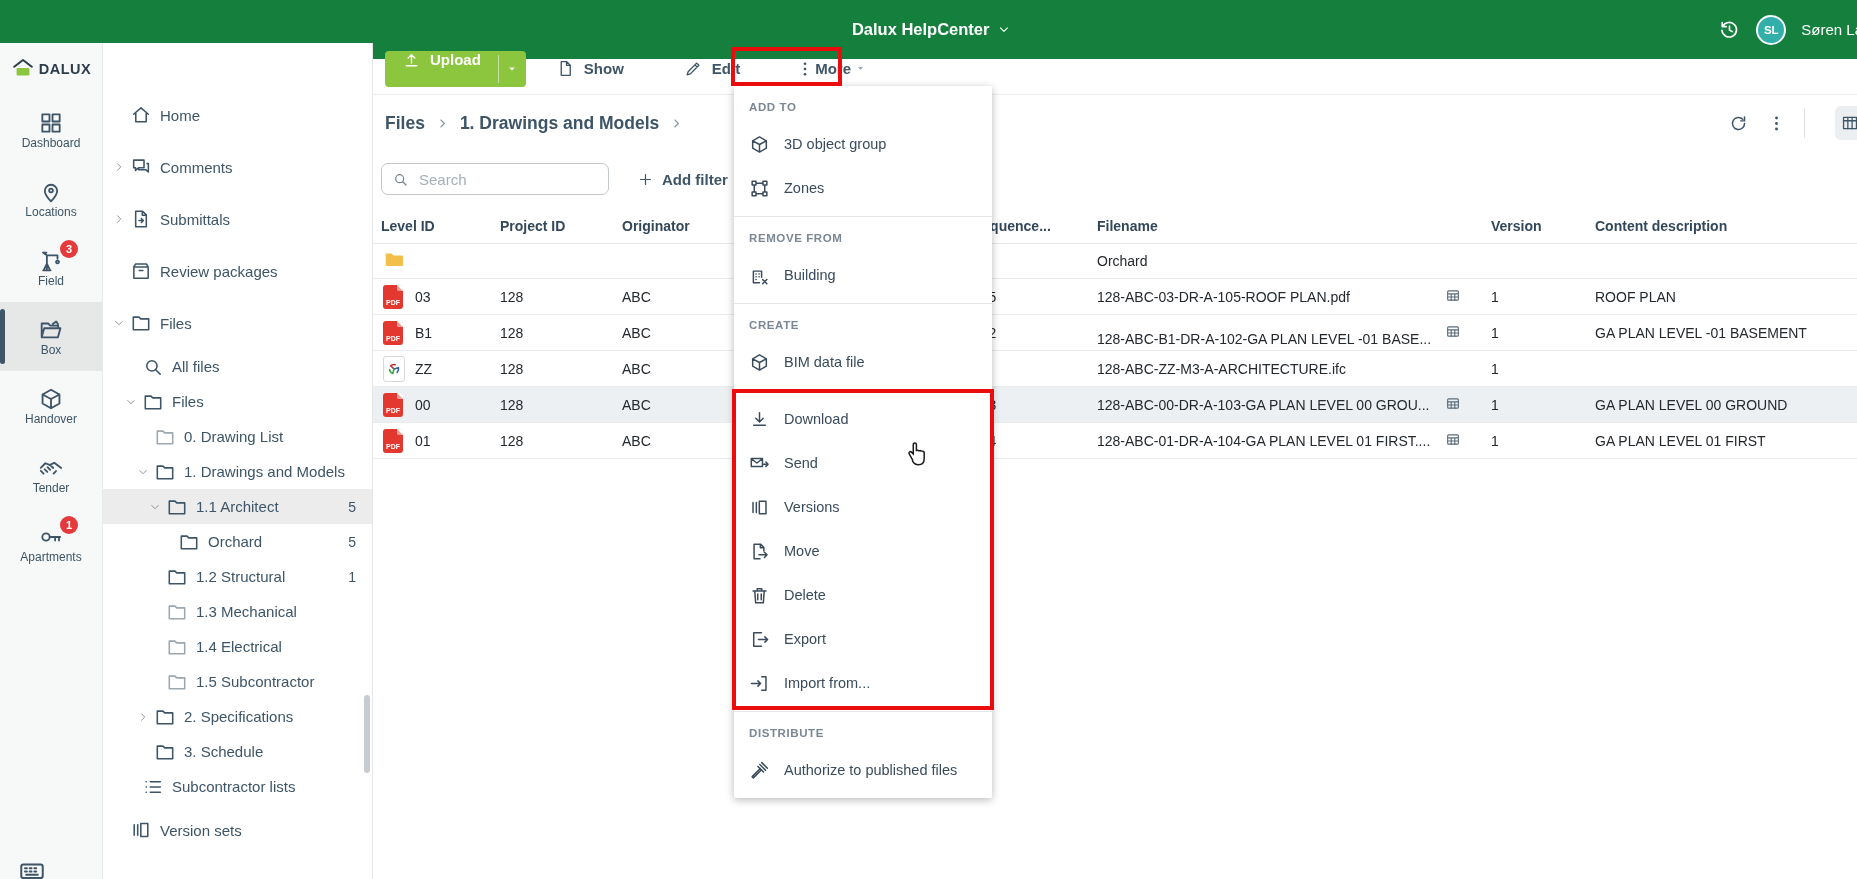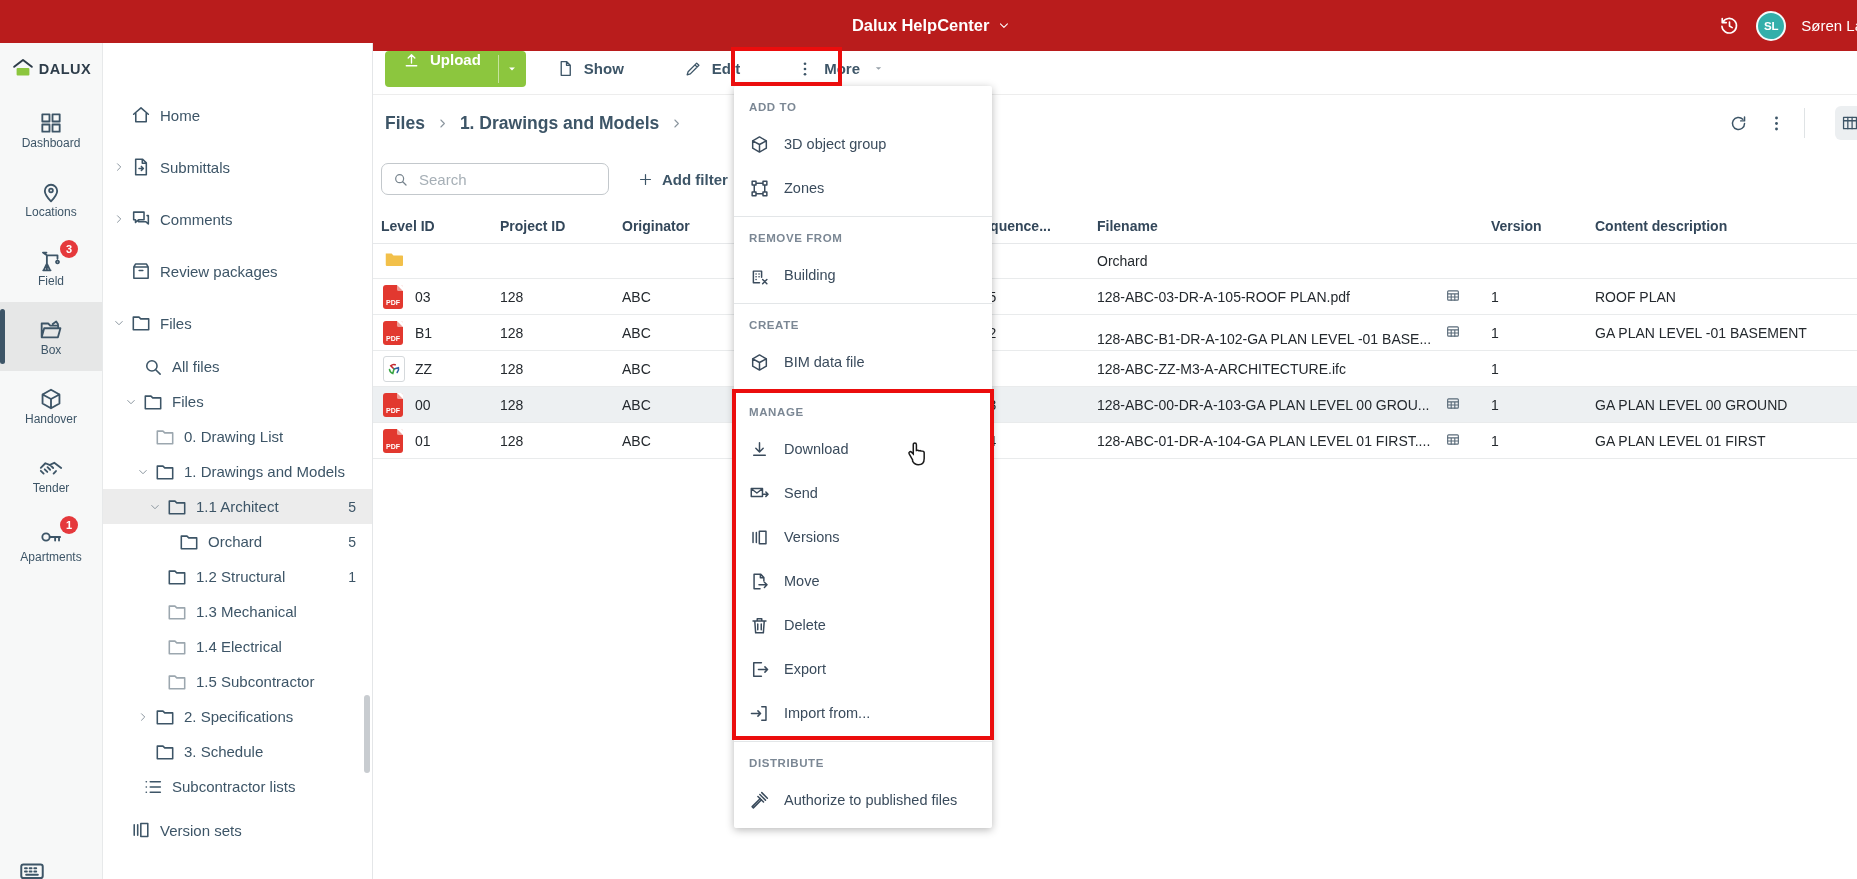--- a/index.html
+++ b/index.html
@@ -1,19 +1,19 @@
 <!DOCTYPE html>
 <html><head>
 <meta charset="utf-8">
 <style>
   html,body{margin:0;padding:0}
   body{width:1857px;height:879px;position:relative;overflow:hidden;background:#fff;
        font-family:"Liberation Sans",sans-serif;color:#3D5567}
   
-  .topbar{position:absolute;left:0;top:0;width:100%;height:51px;background:#b91c1c}
+  .topbar{position:absolute;left:0;top:0;width:100%;height:59px;background:#15803d}
   .title{position:absolute;left:50%;top:0;height:100%;transform:translateX(-48%);
          display:flex;align-items:center;gap:7px;color:#fff;font-size:16.5px;font-weight:700}
   .top-right{position:absolute;right:-6px;top:0;height:100%;display:flex;align-items:center;gap:15px;color:#fff}
   .avatar{width:30px;height:30px;border-radius:50%;background:#33AFAA;border:2px solid rgba(255,255,255,.95);
           display:flex;align-items:center;justify-content:center;font-size:11.5px;font-weight:700;color:#fff;box-sizing:border-box}
   .username{font-size:15px;white-space:nowrap}
   .iconbtn{background:none;border:none;padding:0;color:inherit;cursor:pointer;display:flex;align-items:center}
   
   .rail{position:absolute;left:0;top:43px;width:103px;bottom:0;background:#f7f8f8;border-right:1px solid #e7e9ea;box-sizing:border-box}
   .logo{height:52px;display:flex;align-items:center;justify-content:center;gap:4px}
@@ -41,21 +41,21 @@
   
   .content{position:absolute;left:373px;top:43px;right:0;bottom:0}
   .toolbar{position:absolute;top:0;left:0;right:0;height:52px;border-bottom:1px solid #ededed;display:flex;align-items:center;padding-left:12px;box-sizing:border-box}
   .upl{background:#8CC63E;border-radius:4px;color:#fff;display:flex;align-items:stretch;height:36px;cursor:pointer}
   .upl .main{display:flex;gap:9px;padding:0 17px;align-items:flex-start;font-weight:700;font-size:15px}
   .upl .split{width:1px;background:rgba(255,255,255,.5);margin:4px 0}
   .upl .caretpart{width:27px;display:flex;align-items:center;justify-content:center;cursor:pointer}
   .tbtn{display:flex;align-items:center;gap:9px;font-size:15px;font-weight:700;color:#3D5567;background:none;border:none;cursor:pointer;font-family:inherit}
   #btn-show{margin-left:24px}
   #btn-edit{margin-left:48px}
-  #btn-more{margin-left:44px;gap:10px}
+  #btn-more{margin-left:44px;gap:1px}
   .morecaret{color:#97A1A9;margin-left:2px}
   
   .crumbrow{position:absolute;top:52px;left:0;right:0;height:56px;display:flex;align-items:center;padding-left:12px;box-sizing:border-box}
   .crumb{display:flex;align-items:center;gap:10px;font-size:17.5px;font-weight:700;color:#3D5567}
   .crumb .chevsep{color:#8A959E;display:flex}
   .crumb-actions{position:absolute;right:52px;top:0;height:56px;display:flex;align-items:center;gap:18px;color:#3D5567}
   .vdiv{width:1px;height:30px;background:#dfe3e5}
   .colbtn{position:absolute;right:-8px;top:11px;width:30px;height:34px;background:#ECEFF1;border-radius:6px 0 0 6px;
           display:flex;align-items:center;justify-content:center;color:#3D5567;border:none;cursor:pointer}
   
@@ -208,37 +208,37 @@
         <span class="lbl">Home</span>
       </div>
       <div class="trow lvl0" style="padding-left: 9px;">
         <span class="chev">
           <svg viewBox="0 0 24 24" width="14" height="14" fill="none" stroke="currentColor" stroke-width="1.7" stroke-linecap="round" stroke-linejoin="round">
             <path d="m9.4 6.4 5.6 5.6-5.6 5.6"></path>
           </svg>
         </span>
         <span class="icw">
           <svg viewBox="0 0 24 24" width="22" height="22" fill="none" stroke="currentColor" stroke-width="1.7" stroke-linecap="round" stroke-linejoin="round">
-            <path d="M6.2 3.5h7.6l4 4v13H6.2zM13.4 3.8V8h4.2M9.8 13.6h4.8M12.4 11.4l2.2 2.2-2.2 2.2"></path>
-          </svg>
-        </span>
-        <span class="lbl">Submittals</span>
+            <path d="M4 4.5h11.3v8.3H9.3l-3.3 2.9v-2.9H4zM18.6 8.3h1.4v9.2l-2.9-2.6H9.3v-1.7"></path>
+          </svg>
+        </span>
+        <span class="lbl">Comments</span>
       </div>
       <div class="trow lvl0" style="padding-left: 9px;">
         <span class="chev">
           <svg viewBox="0 0 24 24" width="14" height="14" fill="none" stroke="currentColor" stroke-width="1.7" stroke-linecap="round" stroke-linejoin="round">
             <path d="m9.4 6.4 5.6 5.6-5.6 5.6"></path>
           </svg>
         </span>
         <span class="icw">
           <svg viewBox="0 0 24 24" width="22" height="22" fill="none" stroke="currentColor" stroke-width="1.7" stroke-linecap="round" stroke-linejoin="round">
-            <path d="M4 4.5h11.3v8.3H9.3l-3.3 2.9v-2.9H4zM18.6 8.3h1.4v9.2l-2.9-2.6H9.3v-1.7"></path>
-          </svg>
-        </span>
-        <span class="lbl">Comments</span>
+            <path d="M6.2 3.5h7.6l4 4v13H6.2zM13.4 3.8V8h4.2M9.8 13.6h4.8M12.4 11.4l2.2 2.2-2.2 2.2"></path>
+          </svg>
+        </span>
+        <span class="lbl">Submittals</span>
       </div>
       <div class="trow lvl0" style="padding-left: 27px;">
         <span class="icw">
           <svg viewBox="0 0 24 24" width="22" height="22" fill="none" stroke="currentColor" stroke-width="1.7" stroke-linecap="round" stroke-linejoin="round">
             <path d="M4.2 7.6h15.6V20H4.2zM4.2 7.6 6 4.4h12l1.8 3.2M10 11.4h4"></path>
           </svg>
         </span>
         <span class="lbl">Review packages</span>
       </div>
       <div class="trow lvl0" style="padding-left: 9px;">
@@ -651,21 +651,20 @@
       <div class="mitem">
         <span class="icw">
           <svg viewBox="0 0 24 24" width="21" height="21" fill="none" stroke="currentColor" stroke-width="1.7" stroke-linecap="round" stroke-linejoin="round">
             <path d="m12 3.4 7.8 4.4v8.4L12 20.6l-7.8-4.4V7.8zM12 12l7.8-4.2M12 12 4.2 7.8M12 12v8.6"></path>
           </svg>
         </span>
         <span>BIM data file</span>
       </div>
     </div>
     <div class="msec hl">
-      <div class="mlabel">MANAGE</div>
       <div class="mitem">
         <span class="icw">
           <svg viewBox="0 0 24 24" width="21" height="21" fill="none" stroke="currentColor" stroke-width="1.7" stroke-linecap="round" stroke-linejoin="round">
             <path d="M12 4.4v10.2M7.8 10.6l4.2 4.2 4.2-4.2M5.4 18.6h13.2"></path>
           </svg>
         </span>
         <span>Download</span>
       </div>
       <div class="mitem">
         <span class="icw">

